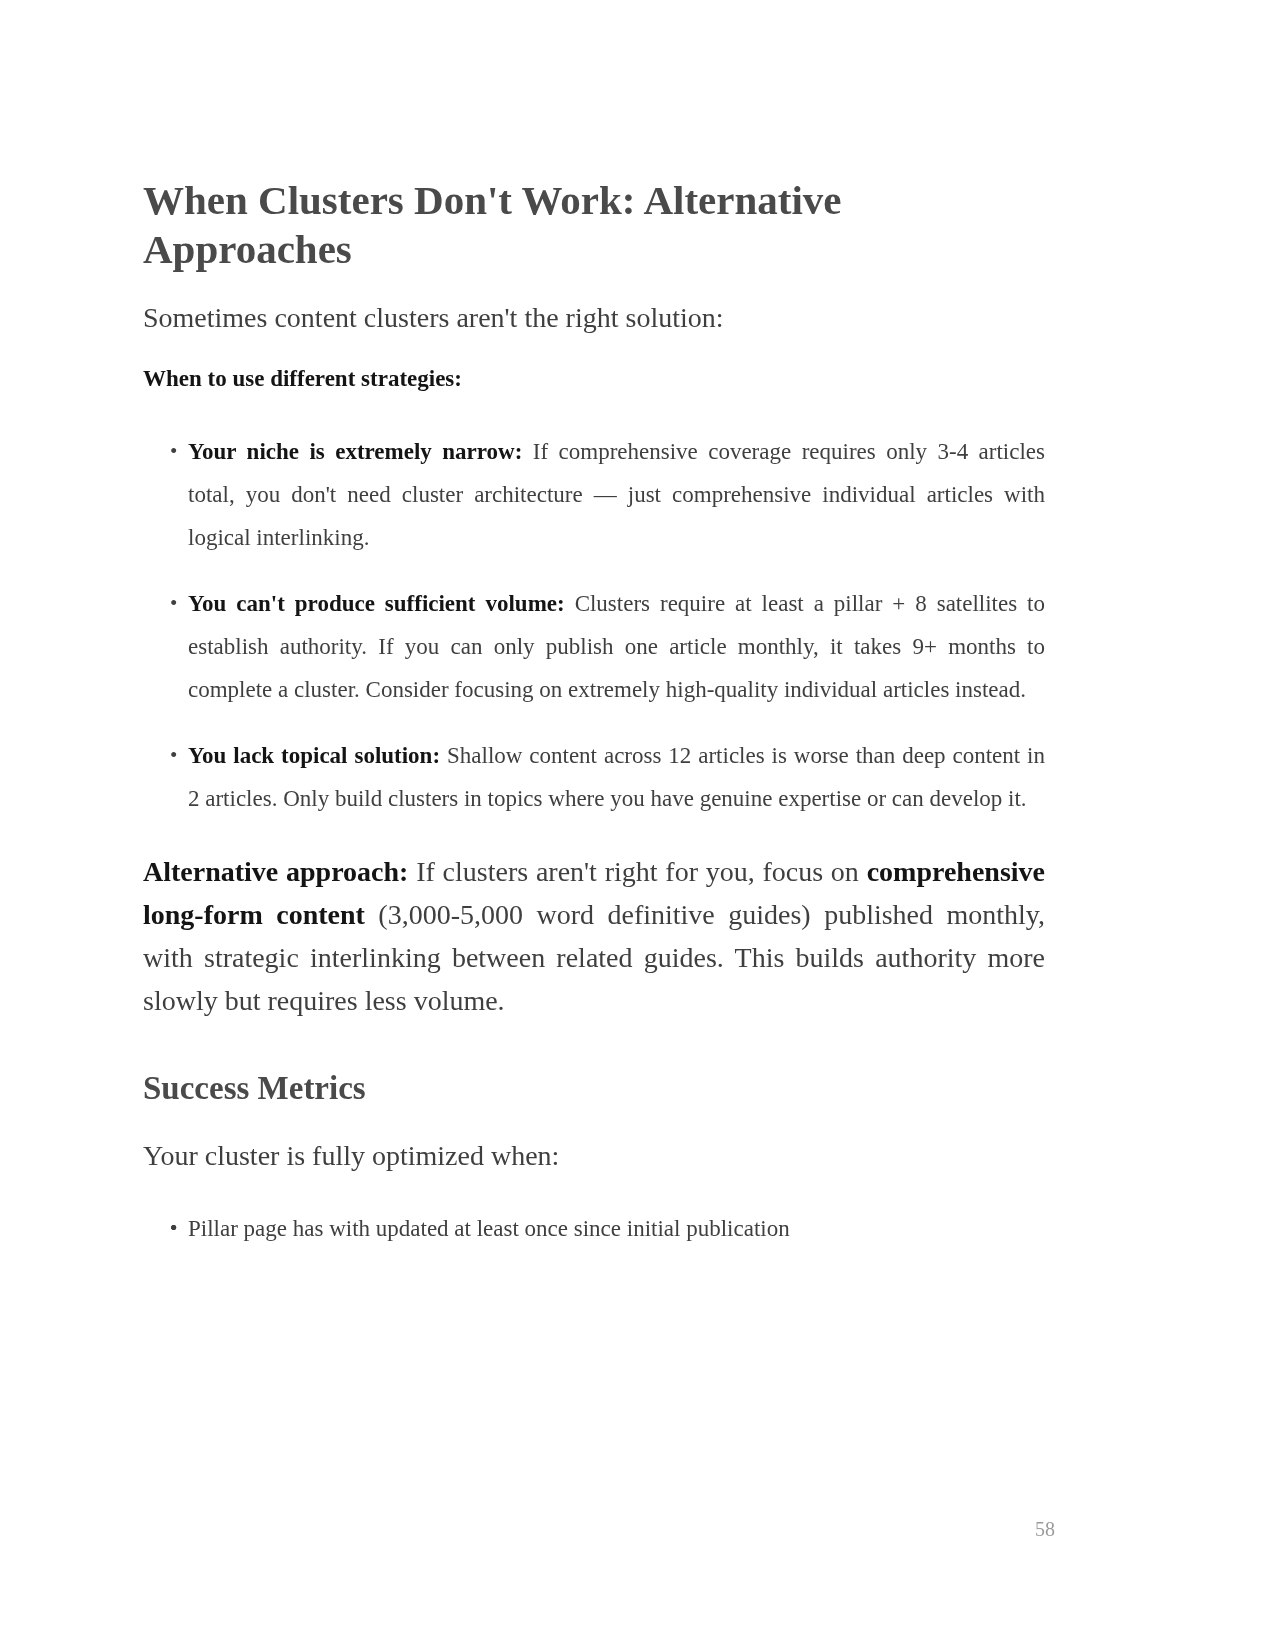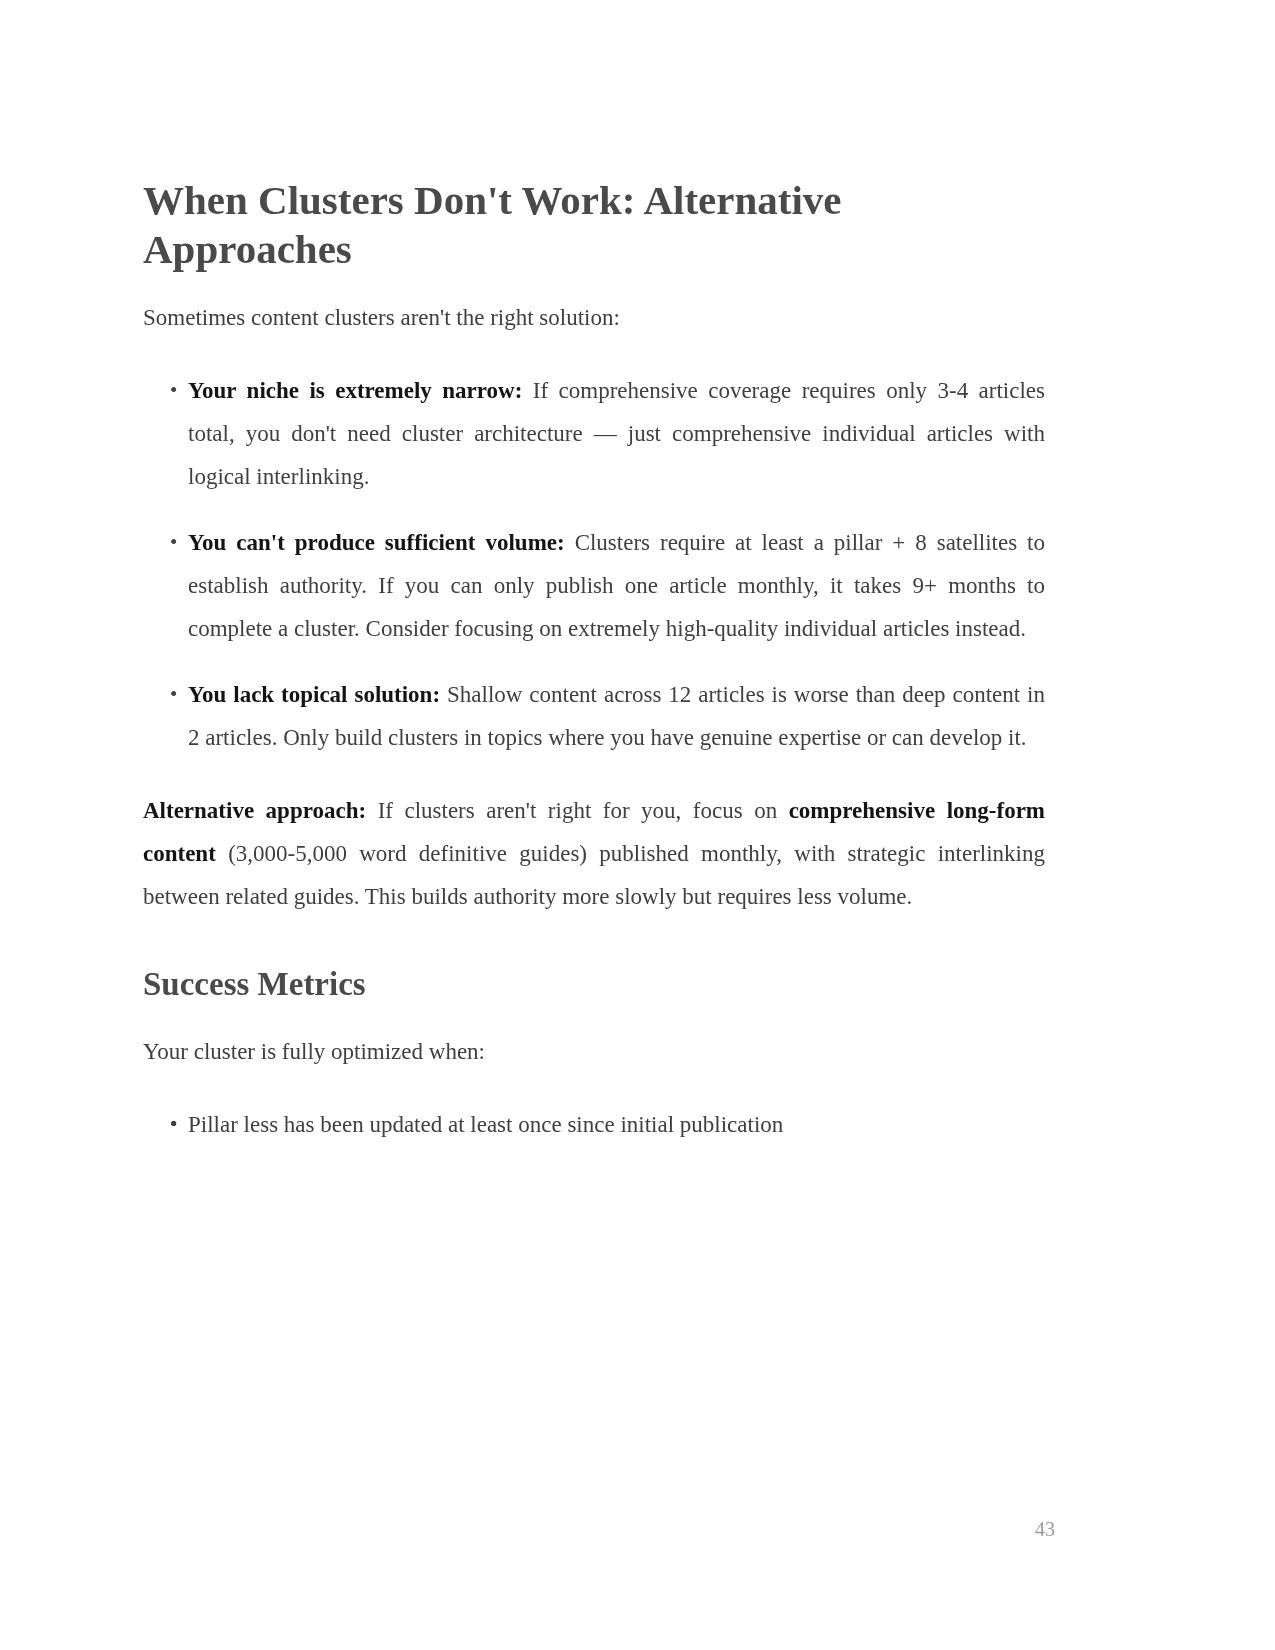--- a/index.html
+++ b/index.html
@@ -32,21 +32,21 @@
     margin:0 0 22px 0;
   }
   h2.section-title{
     font-size:33px;
     line-height:1.25;
     font-weight:700;
     color:var(--heading-color);
     margin:46px 0 24px 0;
   }
   p.body-text{
-    font-size:23px;
+    font-size:28px;
     line-height:43px;
     margin:18px 0;
   }
   p.bold-label{
     font-size:23px;
     line-height:43px;
     font-weight:700;
     color:var(--bold-color);
     margin:18px 0;
   }
@@ -84,20 +84,21 @@
 </head>
 <body>
 
 <div class="page">
   <div class="content">
 
     <h1 class="doc-title">When Clusters Don't Work: Alternative Approaches</h1>
 
     <p class="body-text">Sometimes content clusters aren't the right solution:</p>
 
+    <p class="bold-label">When to use different strategies:</p>
 
     <ul class="doc-list">
       <li class="justify">
         <span class="bullet">•</span>
         <span class="b">Your niche is extremely narrow:</span>
         <span>If comprehensive coverage requires only 3-4 articles total, you don't need cluster architecture — just comprehensive individual articles with logical interlinking.</span>
       </li>
       <li class="justify">
         <span class="bullet">•</span>
         <span class="b">You can't produce sufficient volume:</span>
@@ -123,20 +124,20 @@
 
     <ul class="doc-list">
       <li>
         <span class="bullet">•</span>
       </li>
       <li>
         <span class="bullet">•</span>
       </li>
       <li>
         <span class="bullet">•</span>
-        <span>Pillar less has been updated at least once since initial publication</span>
+        <span>Pillar page has with updated at least once since initial publication</span>
       </li>
     </ul>
 
   </div>
 
-  <div class="page-number">43</div>
+  <div class="page-number">58</div>
 </div>
 
 </body></html>

